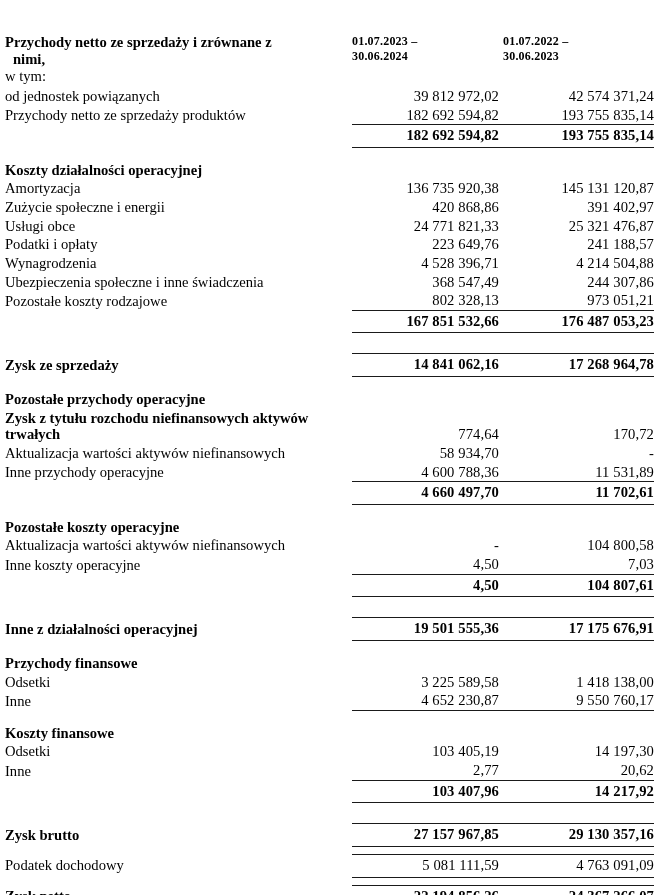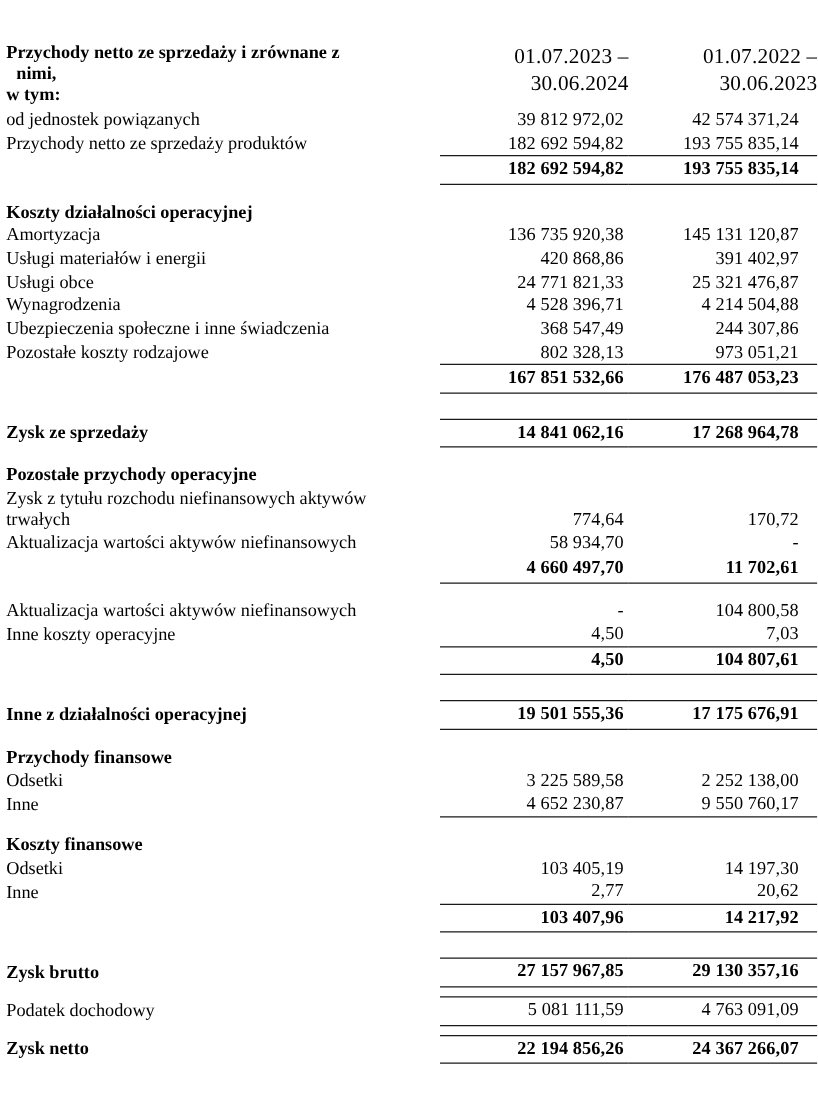--- a/index.html
+++ b/index.html
@@ -46,21 +46,21 @@
   td.label.indent { }
 
   
   td.num {
     text-align: right;
     padding-right: 4px;
     white-space: nowrap;
     font-variant-numeric: lining-nums;
     letter-spacing: 0.1px;
   }
-  td.num.y2 { padding-right: 15px; }
+  td.num.y2 { padding-right: 0; }
 
   
   .bold { font-weight: bold; }
   .reg  { font-weight: normal; }
 
   
   td.rule-top    { border-top: 1.6px solid #1a1a1a; }
   td.rule-bottom { border-bottom: 1.6px solid #1a1a1a; }
 
   
@@ -78,37 +78,37 @@
     font-size: 14.6px;
     line-height: 1.14;
     display: block;
   }
   .title-cont {
     display: block;
     padding-left: 8px;
   }
   .title-wtym {
     display: block;
+    font-weight: normal;
+    padding-top: 1px;
+  }
+  
+  td.datehead {
+    text-align: left;
     font-weight: bold;
-    padding-top: 1px;
-  }
-  
-  td.datehead {
-    text-align: right;
-    font-weight: normal;
-    font-size: 17px;
+    font-size: 12px;
     line-height: 1.28;
     vertical-align: top;
     padding-top: 9px;
     letter-spacing: 0.2px;
   }
   .twoline { display: block; }
 
   
-  .lbl-2line { display: block; line-height: 1.14; }
+  .lbl-2line { display: block; line-height: 1.14; font-weight: bold; }
 </style>
 </head>
 <body>
 
 <div id="sheet">
 <table class="pl-table">
   <colgroup>
     <col class="c-label">
         <col class="c-y1">
         <col class="c-y2">
@@ -155,28 +155,33 @@
       <td class="label bold">Koszty działalności operacyjnej</td>
       <td class="num"></td>
       <td class="num y2"></td>
     </tr>
     <tr class="r-item">
       <td class="label">Amortyzacja</td>
       <td class="num reg">136 735 920,38</td>
       <td class="num y2 reg">145 131 120,87</td>
     </tr>
     <tr class="r-item">
-      <td class="label">Usługi materiałów i energii</td>
+      <td class="label">Zużycie społeczne i energii</td>
       <td class="num reg">420 868,86</td>
       <td class="num y2 reg">391 402,97</td>
     </tr>
     <tr class="r-item">
       <td class="label">Usługi obce</td>
       <td class="num reg">24 771 821,33</td>
       <td class="num y2 reg">25 321 476,87</td>
+    </tr>
+    <tr class="r-item">
+      <td class="label">Podatki i opłaty</td>
+      <td class="num reg">223 649,76</td>
+      <td class="num y2 reg">241 188,57</td>
     </tr>
     <tr class="r-item">
       <td class="label">Wynagrodzenia</td>
       <td class="num reg">4 528 396,71</td>
       <td class="num y2 reg">4 214 504,88</td>
     </tr>
     <tr class="r-item">
       <td class="label">Ubezpieczenia społeczne i inne świadczenia</td>
       <td class="num reg">368 547,49</td>
       <td class="num y2 reg">244 307,86</td>
@@ -217,30 +222,40 @@
         <span class="lbl-2line">trwałych</span>
       </td>
       <td class="num reg">774,64</td>
       <td class="num y2 reg">170,72</td>
     </tr>
     <tr class="r-item">
       <td class="label">Aktualizacja wartości aktywów niefinansowych</td>
       <td class="num reg">58 934,70</td>
       <td class="num y2 reg">-</td>
     </tr>
+    <tr class="r-item">
+      <td class="label">Inne przychody operacyjne</td>
+      <td class="num reg rule-bottom">4 600 788,36</td>
+      <td class="num y2 reg rule-bottom">11 531,89</td>
+    </tr>
     <tr class="r-total">
       <td class="label"></td>
       <td class="num bold rule-bottom">4 660 497,70</td>
       <td class="num y2 bold rule-bottom">11 702,61</td>
     </tr>
 
     <tr class="r-gap">
           <td colspan="3"></td>
         </tr>
 
+    <tr class="r-item">
+      <td class="label bold">Pozostałe koszty operacyjne</td>
+      <td class="num"></td>
+      <td class="num y2"></td>
+    </tr>
     <tr class="r-item">
       <td class="label">Aktualizacja wartości aktywów niefinansowych</td>
       <td class="num reg">-</td>
       <td class="num y2 reg">104 800,58</td>
     </tr>
     <tr class="r-item">
       <td class="label">Inne koszty operacyjne</td>
       <td class="num reg rule-bottom">4,50</td>
       <td class="num y2 reg rule-bottom">7,03</td>
     </tr>
@@ -265,21 +280,21 @@
         </tr>
 
     <tr class="r-item">
       <td class="label bold">Przychody finansowe</td>
       <td class="num"></td>
       <td class="num y2"></td>
     </tr>
     <tr class="r-item">
       <td class="label">Odsetki</td>
       <td class="num reg">3 225 589,58</td>
-      <td class="num y2 reg">2 252 138,00</td>
+      <td class="num y2 reg">1 418 138,00</td>
     </tr>
     <tr class="r-item">
       <td class="label">Inne</td>
       <td class="num reg rule-bottom">4 652 230,87</td>
       <td class="num y2 reg rule-bottom">9 550 760,17</td>
     </tr>
 
     <tr class="r-gap">
           <td colspan="3"></td>
         </tr>

